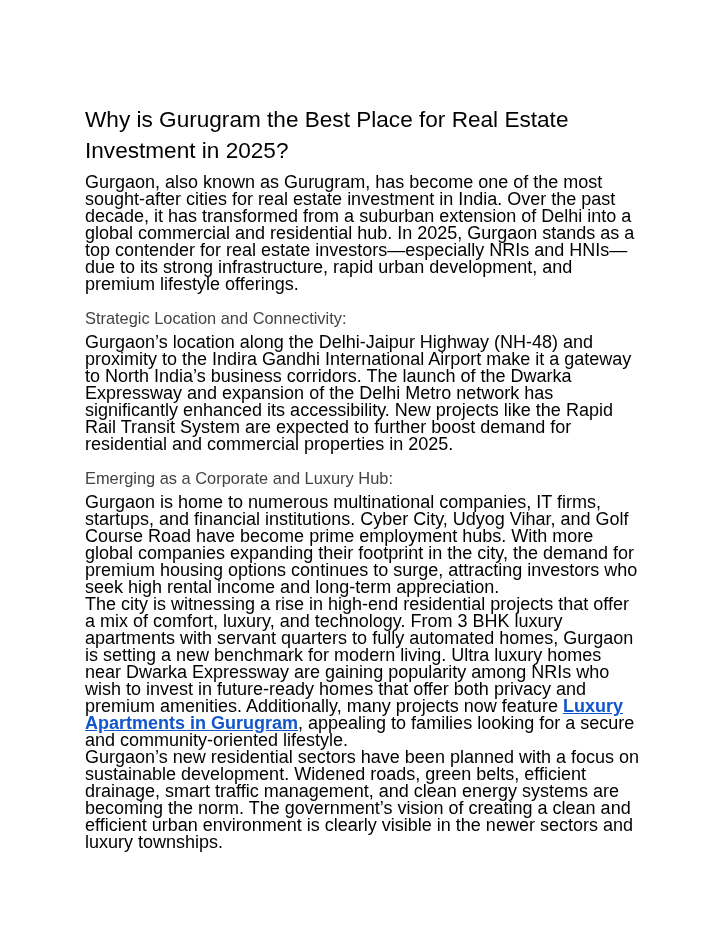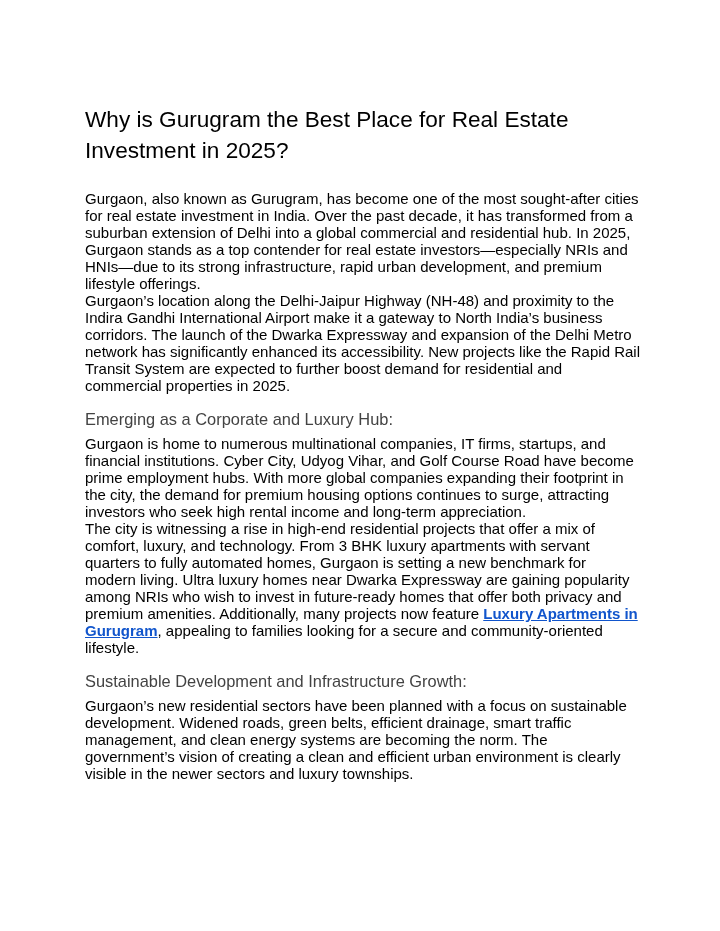--- a/index.html
+++ b/index.html
@@ -18,26 +18,26 @@
     .page {
       position: absolute;
       left: 85px;
       top: 104px;
       width: 556px;
     }
     .doc-title {
       font-size: 22.6px;
       font-weight: normal;
       line-height: 31px;
-      margin: 0 0 24px 0;
+      margin: 0 0 8px 0;
       color: #000000;
       letter-spacing: 0;
     }
     .body-text {
-      font-size: 15px;
+      font-size: 18px;
       line-height: 17px;
       margin: 0;
       color: #000000;
     }
     .section-heading {
       font-size: 16.4px;
       font-weight: normal;
       line-height: 22px;
       color: #434343;
       margin: 14px 0 5px 0;
@@ -51,29 +51,29 @@
   </style>
 </head>
 <body>
 
 <div class="page">
   <h1 class="doc-title">Why is Gurugram the Best Place for Real Estate Investment in 2025?</h1>
 
   <p class="body-text">Gurgaon, also known as Gurugram, has become one of the most sought-after cities for real estate investment in India. Over the past decade, it has transformed from a suburban extension of Delhi into a global commercial and residential hub. In 2025, Gurgaon stands as a top contender for real estate investors—especially NRIs and HNIs—due to its strong infrastructure, rapid urban development, and premium lifestyle offerings.</p>
 
   <section>
+    <h2 class="section-heading">Strategic Location and Connectivity:</h2>
     <p class="body-text">Gurgaon’s location along the Delhi-Jaipur Highway (NH-48) and proximity to the Indira Gandhi International Airport make it a gateway to North India’s business corridors. The launch of the Dwarka Expressway and expansion of the Delhi Metro network has significantly enhanced its accessibility. New projects like the Rapid Rail Transit System are expected to further boost demand for residential and commercial properties in 2025.</p>
   </section>
 
   <section>
     <h2 class="section-heading">Emerging as a Corporate and Luxury Hub:</h2>
     <p class="body-text">Gurgaon is home to numerous multinational companies, IT firms, startups, and financial institutions. Cyber City, Udyog Vihar, and Golf Course Road have become prime employment hubs. With more global companies expanding their footprint in the city, the demand for premium housing options continues to surge, attracting investors who seek high rental income and long-term appreciation.</p>
   </section>
 
   <section>
     <p class="body-text"><span>The city is witnessing a rise in high-end residential projects that offer a mix of comfort, luxury, and technology. From 3 BHK luxury apartments with servant quarters to fully automated homes, Gurgaon is setting a new benchmark for modern living. Ultra luxury homes near Dwarka Expressway are gaining popularity among NRIs who wish to invest in future-ready homes that offer both privacy and premium amenities. Additionally, many projects now feature </span><a class="inline-link">Luxury Apartments in Gurugram</a><span>, appealing to families looking for a secure and community-oriented lifestyle.</span></p>
   </section>
 
   <section>
-    <h2 class="section-heading">Sustainable Development and Infrastructure Growth:</h2>
     <p class="body-text">Gurgaon’s new residential sectors have been planned with a focus on sustainable development. Widened roads, green belts, efficient drainage, smart traffic management, and clean energy systems are becoming the norm. The government’s vision of creating a clean and efficient urban environment is clearly visible in the newer sectors and luxury townships.</p>
   </section>
 </div>
 
 </body></html>

